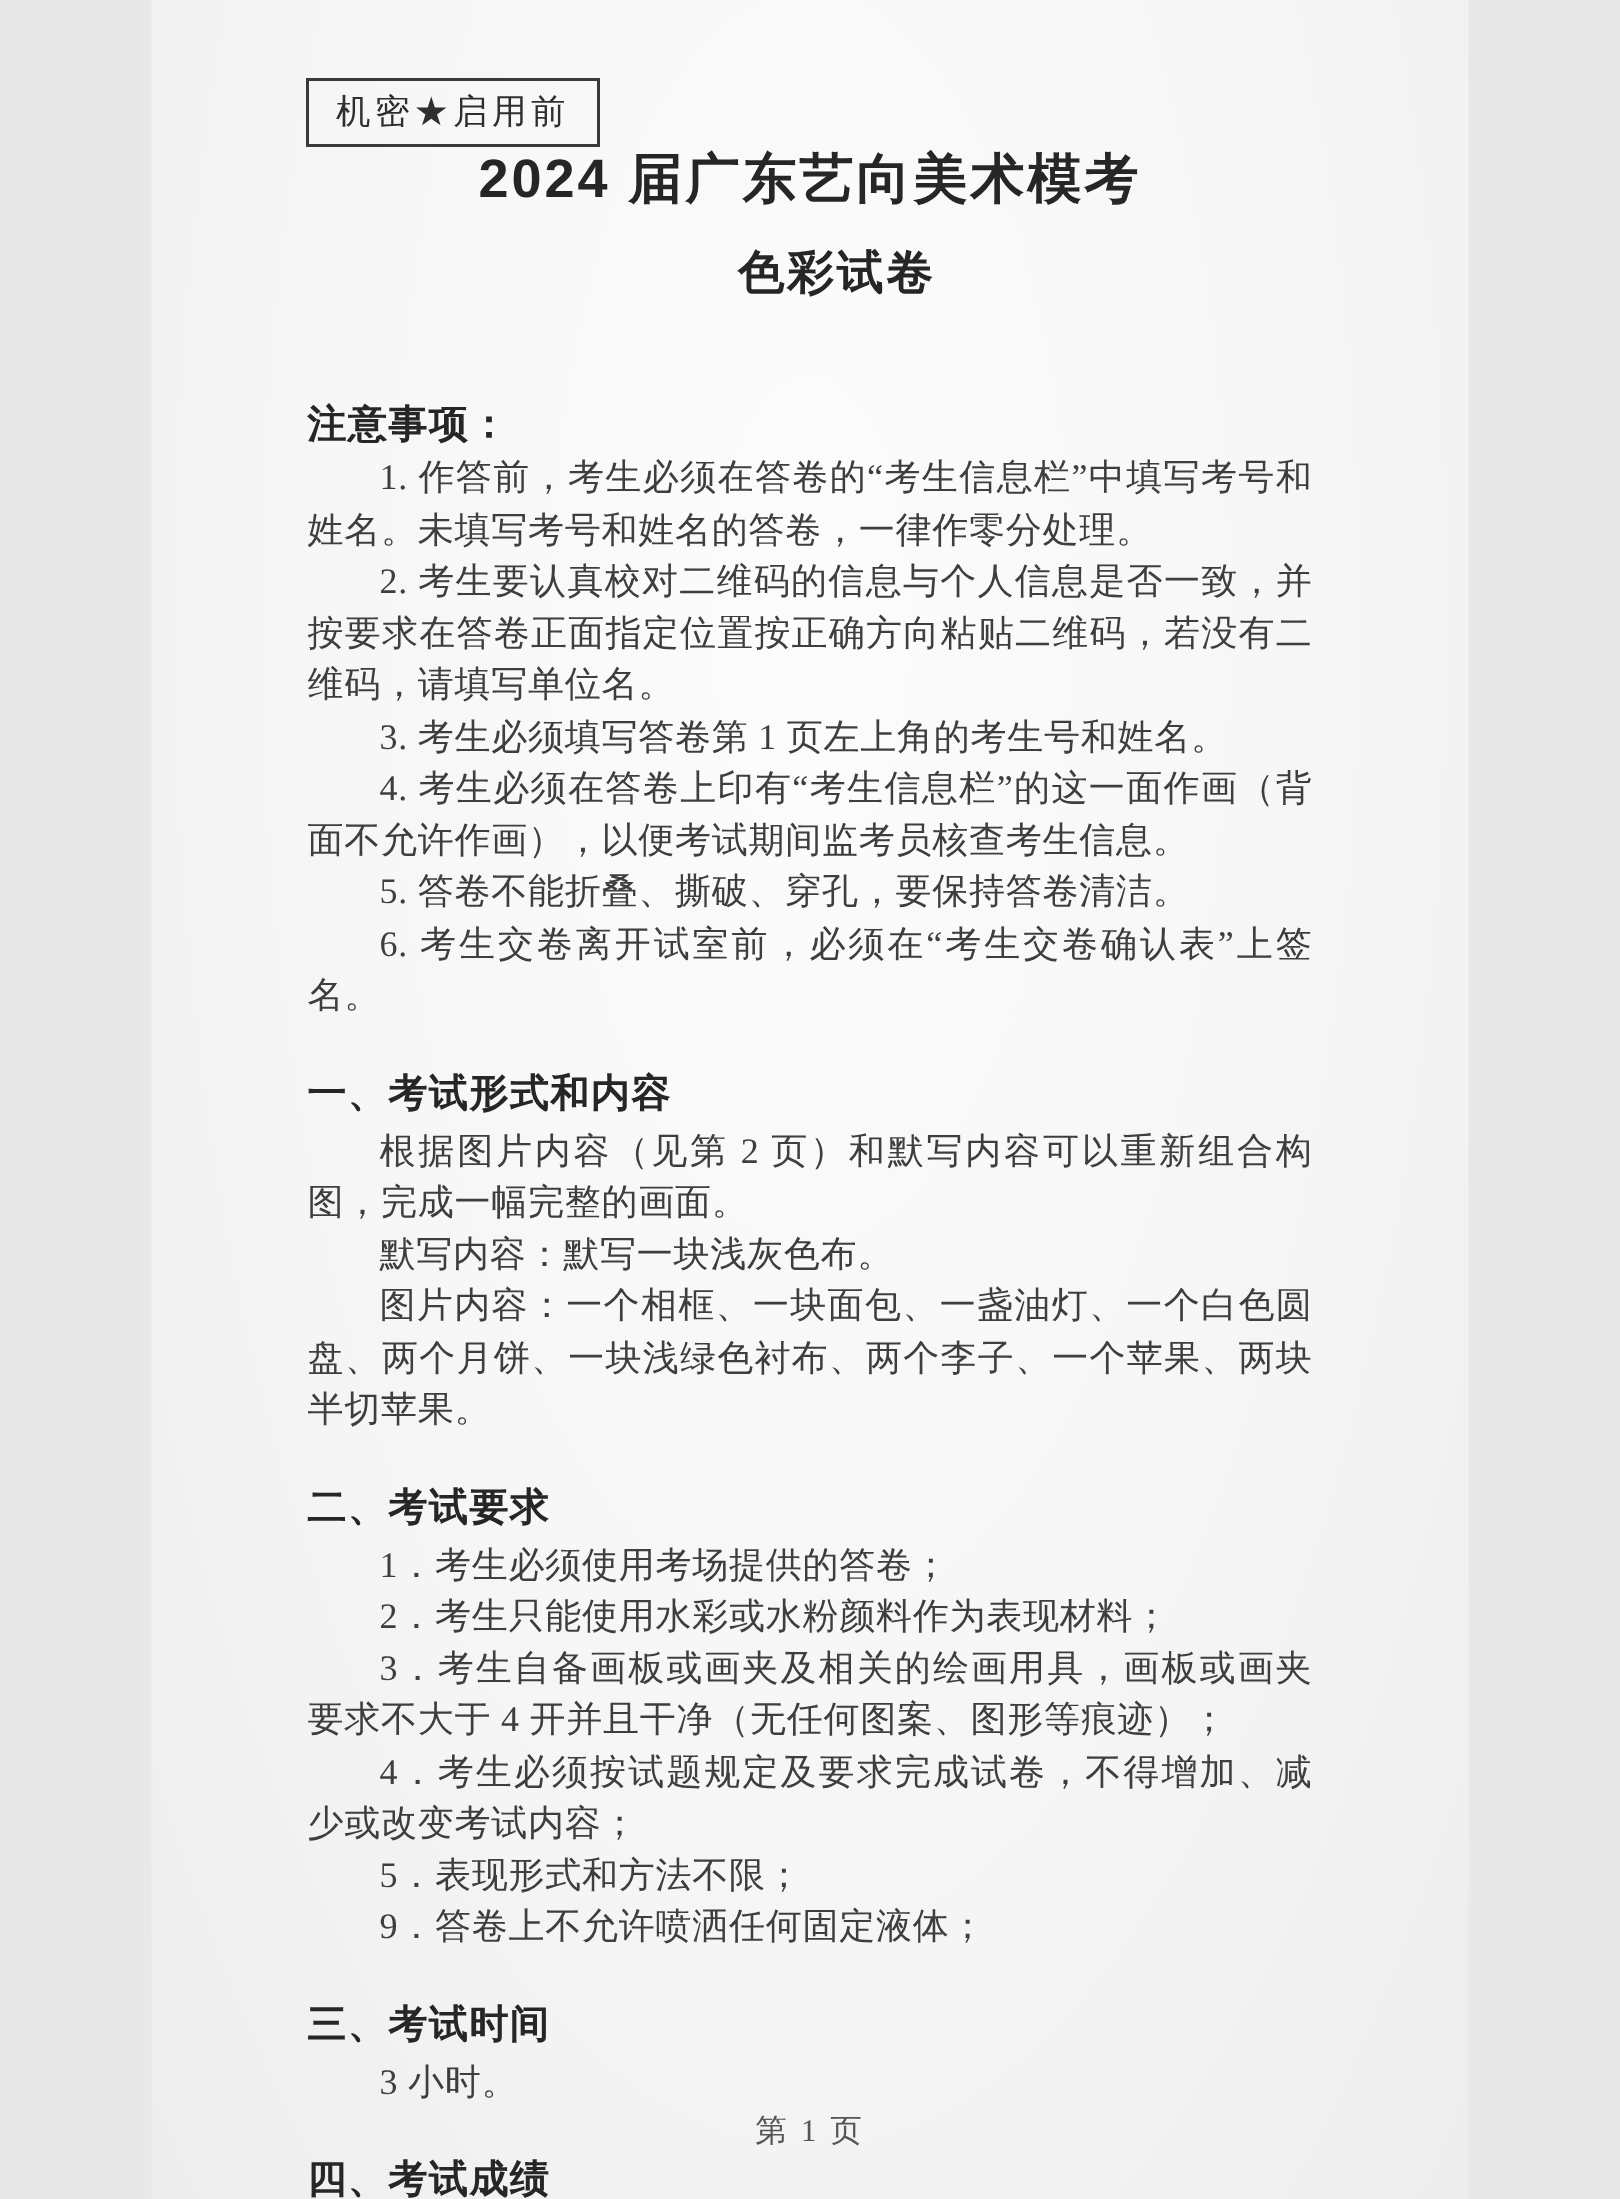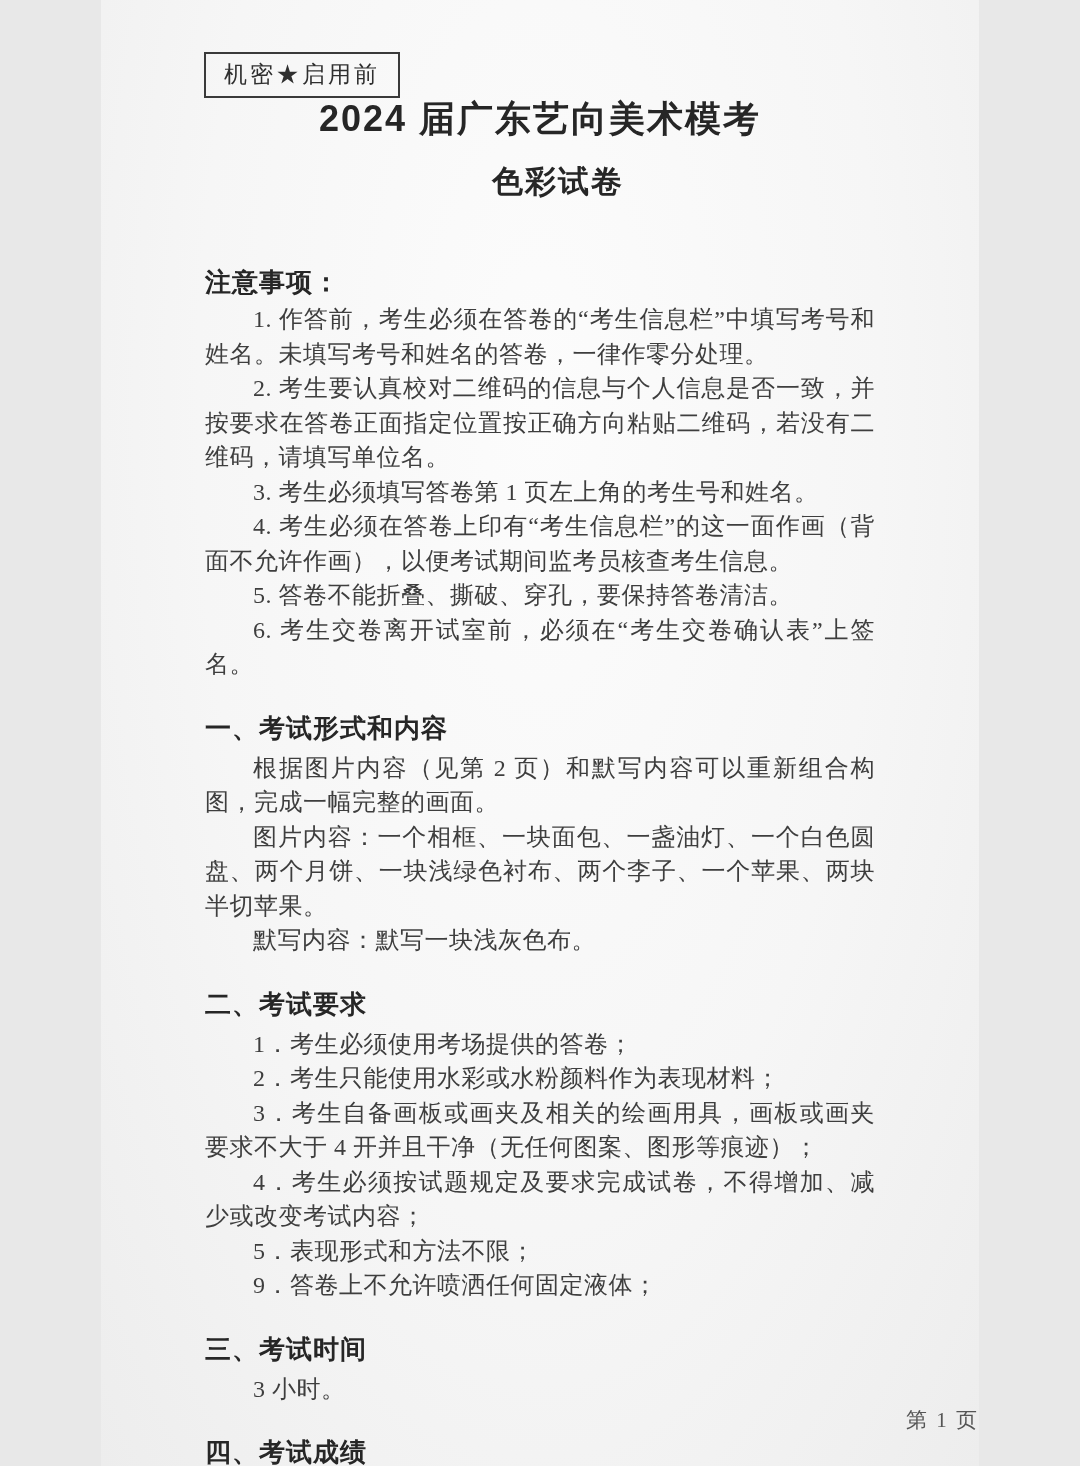--- a/index.html
+++ b/index.html
@@ -72,21 +72,21 @@
     line-height: 34.5px;
     text-indent: 2em;
     text-align: justify;
     letter-spacing: 0.5px;
   }
   .page-footer {
     position: absolute;
     left: 0;
     right: 0;
     bottom: 32px;
-    text-align: right;
+    text-align: center;
     font-size: 21px;
     color: #555;
     letter-spacing: 2px;
   }
 </style>
 </head>
 <body>
 
 <div class="page">
 
@@ -105,22 +105,22 @@
       <p class="body-p">2. 考生要认真校对二维码的信息与个人信息是否一致，并按要求在答卷正面指定位置按正确方向粘贴二维码，若没有二维码，请填写单位名。</p>
       <p class="body-p">3. 考生必须填写答卷第 1 页左上角的考生号和姓名。</p>
       <p class="body-p">4. 考生必须在答卷上印有“考生信息栏”的这一面作画（背面不允许作画），以便考试期间监考员核查考生信息。</p>
       <p class="body-p">5. 答卷不能折叠、撕破、穿孔，要保持答卷清洁。</p>
       <p class="body-p">6. 考生交卷离开试室前，必须在“考生交卷确认表”上签名。</p>
     </section>
 
     <section>
       <h3 class="sec-heading">一、考试形式和内容</h3>
       <p class="body-p">根据图片内容（见第 2 页）和默写内容可以重新组合构图，完成一幅完整的画面。</p>
+      <p class="body-p">默写内容：默写一块浅灰色布。</p>
       <p class="body-p">图片内容：一个相框、一块面包、一盏油灯、一个白色圆盘、两个月饼、一块浅绿色衬布、两个李子、一个苹果、两块半切苹果。</p>
-      <p class="body-p">默写内容：默写一块浅灰色布。</p>
     </section>
 
     <section>
       <h3 class="sec-heading">二、考试要求</h3>
       <p class="body-p">1．考生必须使用考场提供的答卷；</p>
       <p class="body-p">2．考生只能使用水彩或水粉颜料作为表现材料；</p>
       <p class="body-p">3．考生自备画板或画夹及相关的绘画用具，画板或画夹要求不大于 4 开并且干净（无任何图案、图形等痕迹）；</p>
       <p class="body-p">4．考生必须按试题规定及要求完成试卷，不得增加、减少或改变考试内容；</p>
       <p class="body-p">5．表现形式和方法不限；</p>
       <p class="body-p">9．答卷上不允许喷洒任何固定液体；</p>

